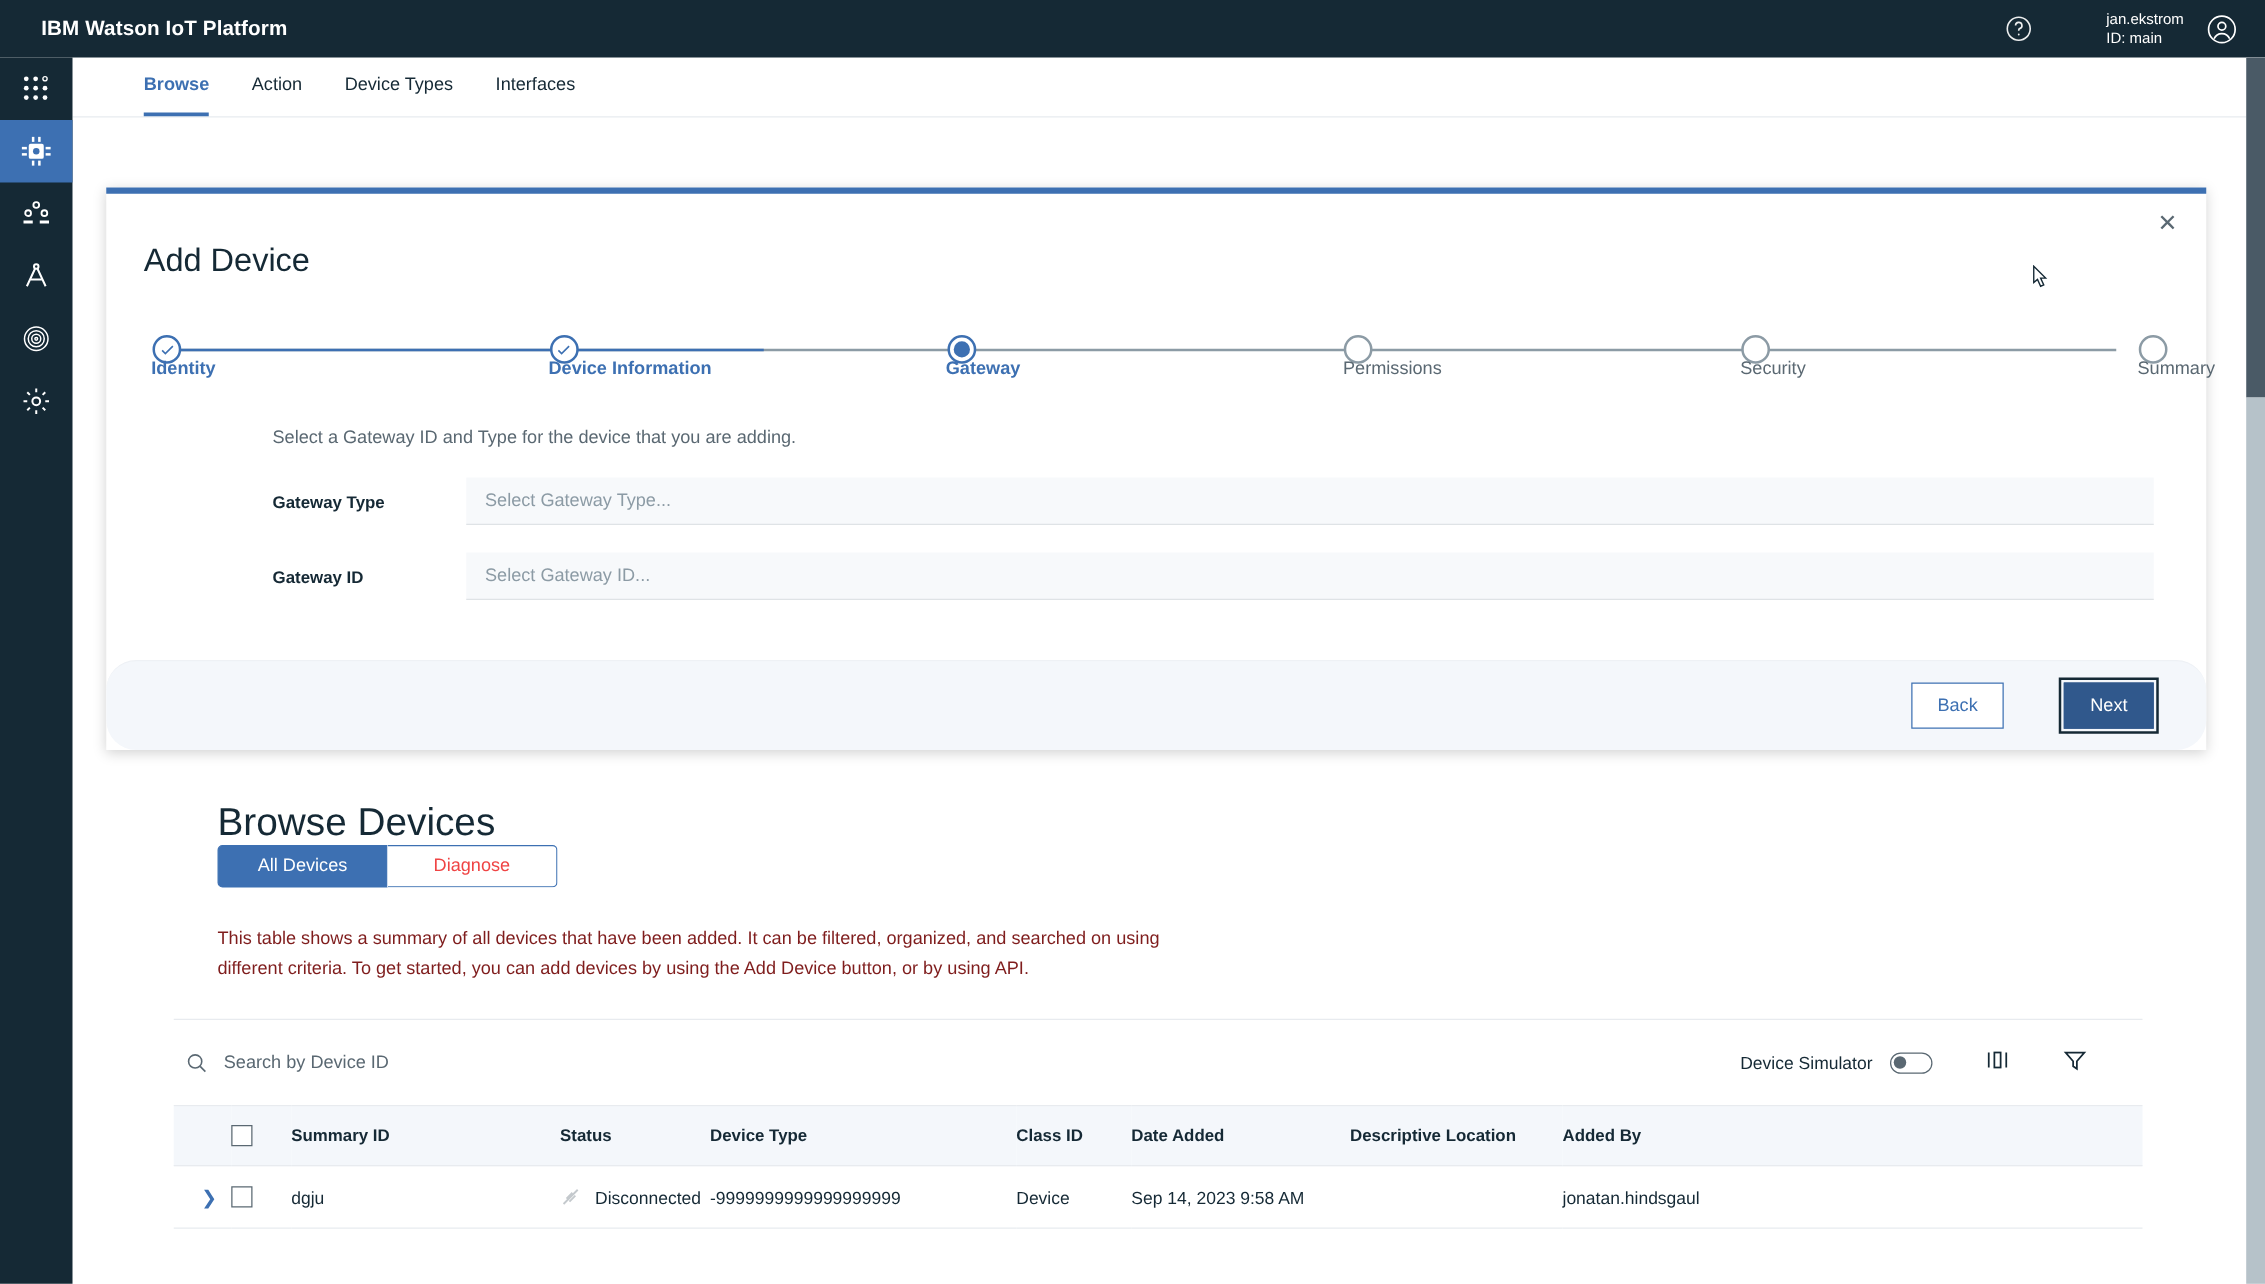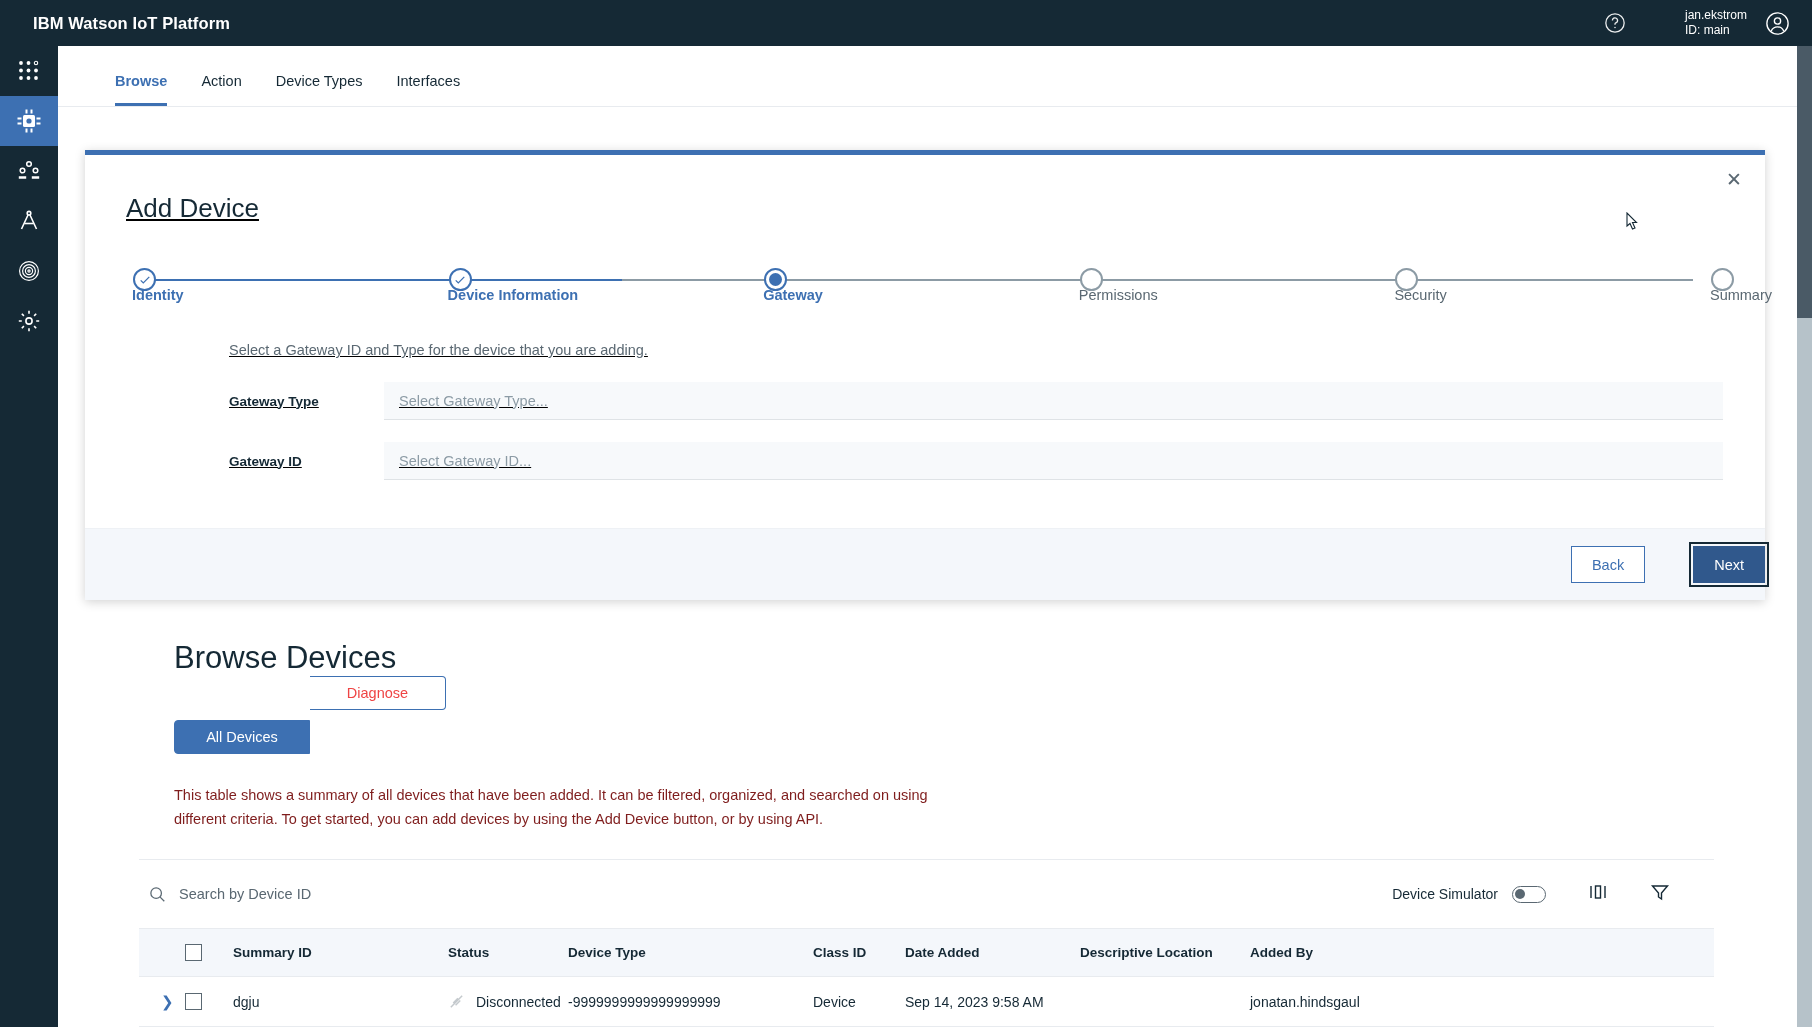--- a/index.html
+++ b/index.html
@@ -38,21 +38,21 @@
   }
   .rail-item {
     width: 58px; height: 50px; display: flex;
     align-items: center; justify-content: center;
   }
   .rail-item.active { background: #3d70b2; }
   .rail-item svg { display: block; }
 
   
   .tabbar {
-    position: absolute; top: 51px; left: 58px; width: 1754px; height: 56px;
+    position: absolute; top: 38px; left: 58px; width: 1754px; height: 56px;
     background: #ffffff; border-bottom: 1px solid #e8ebef;
     display: flex; align-items: flex-end; padding-left: 57px;
     z-index: 10;
   }
   .tab {
     font-size: 14.5px; color: #152935; padding: 0 0 17px 0;
     margin-right: 34px; cursor: pointer; position: relative;
   }
   .tab.active { color: #3d70b2; font-weight: 600; }
   .tab.active::after {
@@ -71,21 +71,21 @@
   .modal {
     position: relative; background: #ffffff;
     border-top: 5px solid #3d70b2;
     box-shadow: 0 2px 10px rgba(0,0,0,.18);
   }
   .modal-close {
     position: absolute; right: 21px; top: 15px;
     width: 20px; height: 20px; cursor: pointer; color: #5a6872;
     font-size: 19px; line-height: 20px; text-align: center;
   }
-  .modal-body { padding: 38px 42px 26px 40px; text-decoration: underline; }
+  .modal-body { padding: 38px 42px 26px 29px; }
   .modal-title {
     font-size: 26px; color: #152935; font-weight: 400;
     margin: 0 0 44px 1px;
   }
 
   
   .stepper { position: relative; height: 58px; margin: 0 12px 0 8px; }
   .stepper-track {
     position: absolute; top: 11px; left: 18px; right: 18px;
     height: 2px; background: #8c9ba5;
@@ -129,21 +129,21 @@
     flex: 1; height: 38px; background: #f7f9fb;
     border: none; border-bottom: 1px solid #dfe3e6;
     font-size: 14.5px; color: #152935; padding: 0 15px;
     font-family: "Liberation Sans", sans-serif;
   }
   .form-input::placeholder { color: #8c9ba5; }
 
   .modal-footer {
     background: #f4f7fb; height: 72px;
     display: flex; align-items: center; justify-content: flex-end;
-    border-top: 1px solid #eef1f5;
+    padding-right: 42px; border-top: 1px solid #eef1f5; border-radius: 24px;
   }
   .btn {
     font-size: 14.5px; font-family: "Liberation Sans", sans-serif;
     cursor: pointer; height: 37px; min-width: 68px; padding: 0 20px;
   }
   .btn-back { background: #ffffff; border: 1px solid #3d70b2; color: #3d70b2; }
   .btn-next {
     background: #30588c; border: 1px solid #30588c; color: #ffffff;
     margin-left: 48px; outline: 2px solid #152935; outline-offset: 2px;
     position: relative;
@@ -157,21 +157,21 @@
   }
   .seg { display: flex; margin-bottom: 29px; }
   .seg-btn {
     height: 34px; min-width: 136px; font-size: 14.5px; cursor: pointer;
     display: flex; align-items: center; justify-content: center;
     border: 1px solid #3d70b2; color: #ef4444; background: #ffffff;
     font-family: "Liberation Sans", sans-serif;
   }
   .seg-btn:first-child { border-radius: 4px 0 0 4px; }
   .seg-btn:last-child { border-radius: 0 4px 4px 0; border-left: none; }
-  .seg-btn.active { background: #3d70b2; color: #ffffff; margin-top: 44px; }
+  .seg-btn.active { background: #3d70b2; color: #ffffff; }
   .browse-desc {
     font-size: 14.5px; color: #7f1d1d; line-height: 24px;
     max-width: 790px; margin-bottom: 28px;
   }
   .browse-rule { border-top: 1px solid #e8ebef; width: 1575px; margin-left: -35px; }
 
   .table-toolbar {
     display: flex; align-items: center; height: 68px;
     width: 1575px; margin-left: -35px; padding: 0 44px 0 10px;
   }

